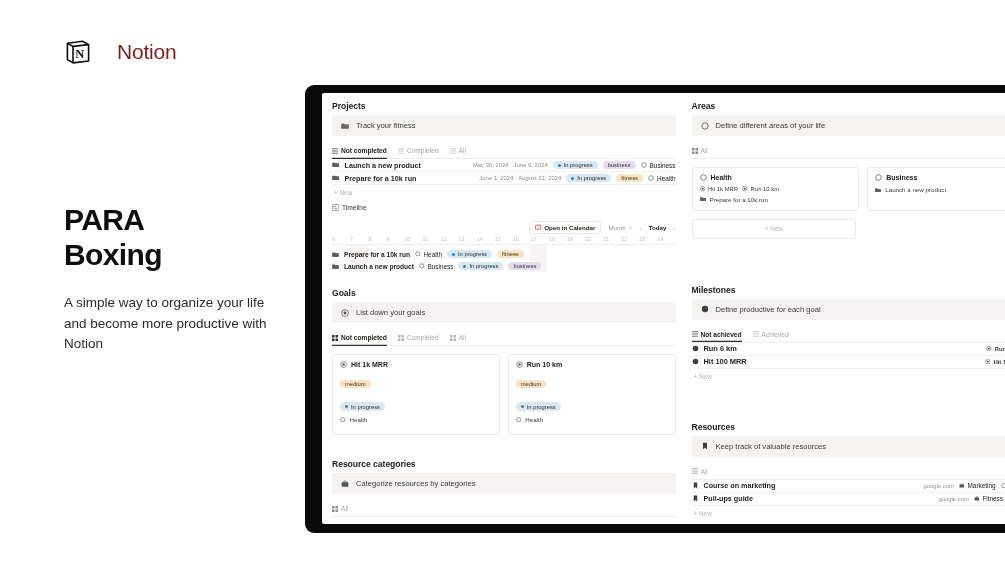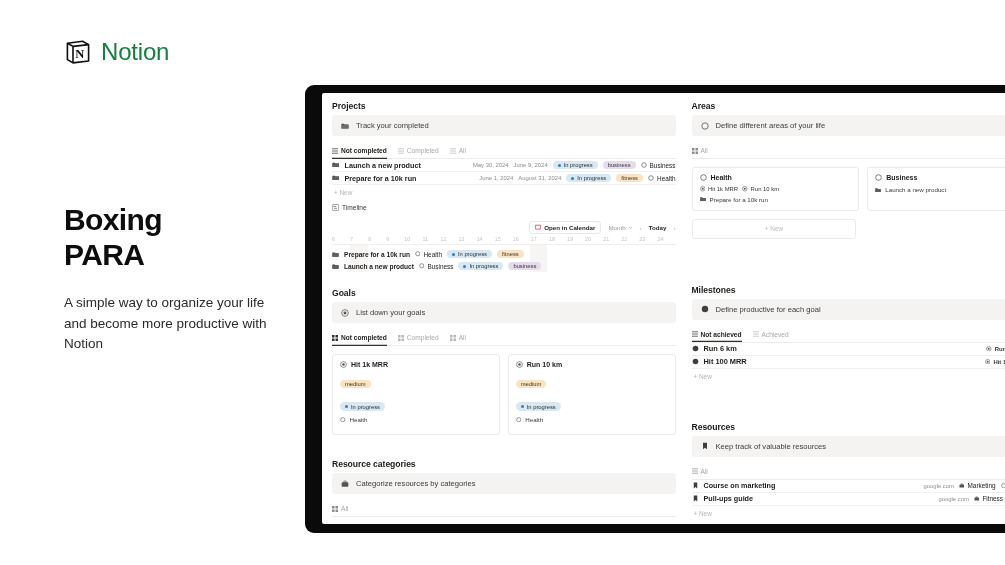--- a/index.html
+++ b/index.html
@@ -8,21 +8,21 @@
     background: #ffffff;
     font-family: "Liberation Sans", sans-serif;
     overflow: hidden;
   }
   .page { position: relative; width: 1005px; height: 565px; background:#fff; }
 
   
   .promo { position: absolute; left: 64px; top: 38px; width: 225px; }
   .brand { display: flex; align-items: center; gap: 9px; }
   .brand-logo { width: 28px; height: 28px; display:block; }
-  .brand-name { font-size: 24px; color: #15803d; letter-spacing: -0.2px; }
+  .brand-name { font-size: 21px; color: #7f1d1d; letter-spacing: -0.2px; margin-left: 16px; }
 
   .promo-title {
     position: absolute; left: 0; top: 164px;
     font-size: 30px; font-weight: bold; line-height: 1.17;
     color: #0d0d0d; letter-spacing: -0.6px;
   }
   .promo-sub {
     position: absolute; left: 0; top: 255px; width: 210px;
     font-size: 13.5px; line-height: 1.52; color: #2b2b2b;
   }
@@ -175,42 +175,42 @@
         <svg width="28" height="28" viewBox="0 0 28 28">
           <path d="M3.4 5.2 L18.6 3.3 L24.6 6.6 L24.6 23.0 L9.0 24.9 L3.4 21.6 Z" fill="#ffffff" stroke="#0d0d0d" stroke-width="1.6" stroke-linejoin="round"></path>
           <path d="M3.4 5.2 L9.0 8.4 L24.6 6.6" fill="none" stroke="#0d0d0d" stroke-width="1.6" stroke-linejoin="round"></path>
           <path d="M9.0 8.4 L9.0 24.9" fill="none" stroke="#0d0d0d" stroke-width="1.6"></path>
           <text x="15.7" y="20.3" font-family="'Liberation Serif', serif" font-size="12.5" font-weight="bold" fill="#0d0d0d" text-anchor="middle">N</text>
         </svg>
       </span>
       <span class="brand-name">Notion</span>
     </div>
     <div class="promo-title">
+      <div>PARA</div>
       <div>Boxing</div>
-      <div>PARA</div>
     </div>
     <div class="promo-sub">A simple way to organize your life and become more productive with Notion</div>
   </div>
 
   <div class="device">
     <div class="screen">
       <div class="cols">
 
         <div class="col">
 
           <div>
             <div class="sec-title">Projects</div>
             <div class="callout">
               <span class="ic">
                 <svg width="8" height="8" viewBox="0 0 16 16">
                     <path d="M1 3.5h5l1.4 1.6H15V13H1z" fill="#4a4a46"></path>
                     <path d="M1 5.4h14V13H1z" fill="#6d6d68"></path>
                   </svg>
               </span>
-              <span>Track your completed</span>
+              <span>Track your fitness</span>
             </div>
             <div class="view-tabs">
               <div class="view-tab active">
                 <span class="ic">
                   <svg width="6" height="6" viewBox="0 0 12 12">
                       <rect x="0" y="1" width="12" height="1.4" fill="#2f2f2c"></rect>
                       <rect x="0" y="5.3" width="12" height="1.4" fill="#2f2f2c"></rect>
                       <rect x="0" y="9.6" width="12" height="1.4" fill="#2f2f2c"></rect>
                     </svg>
                 </span>

